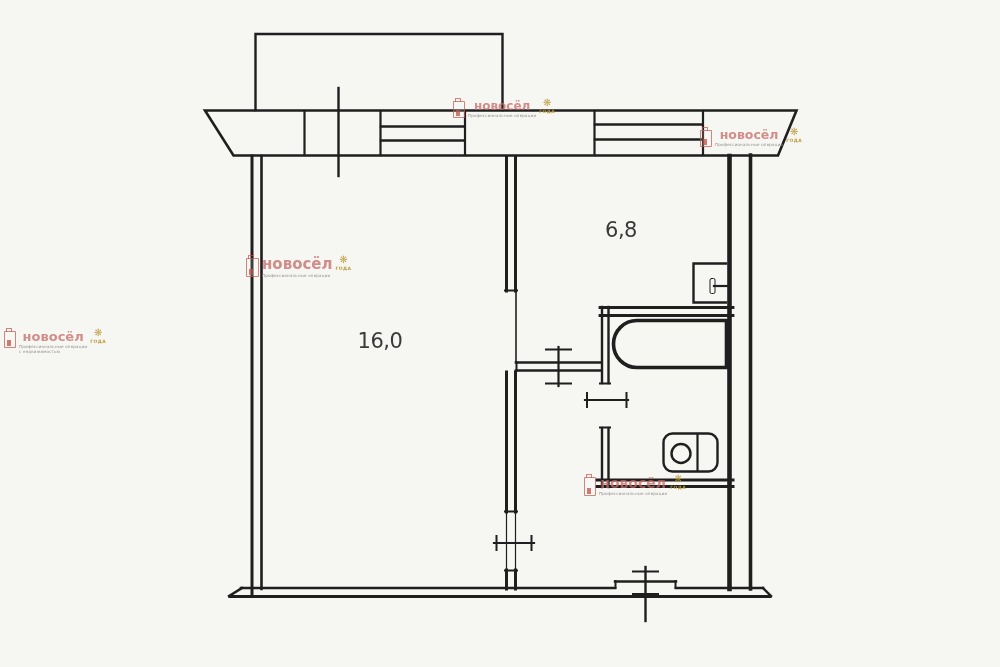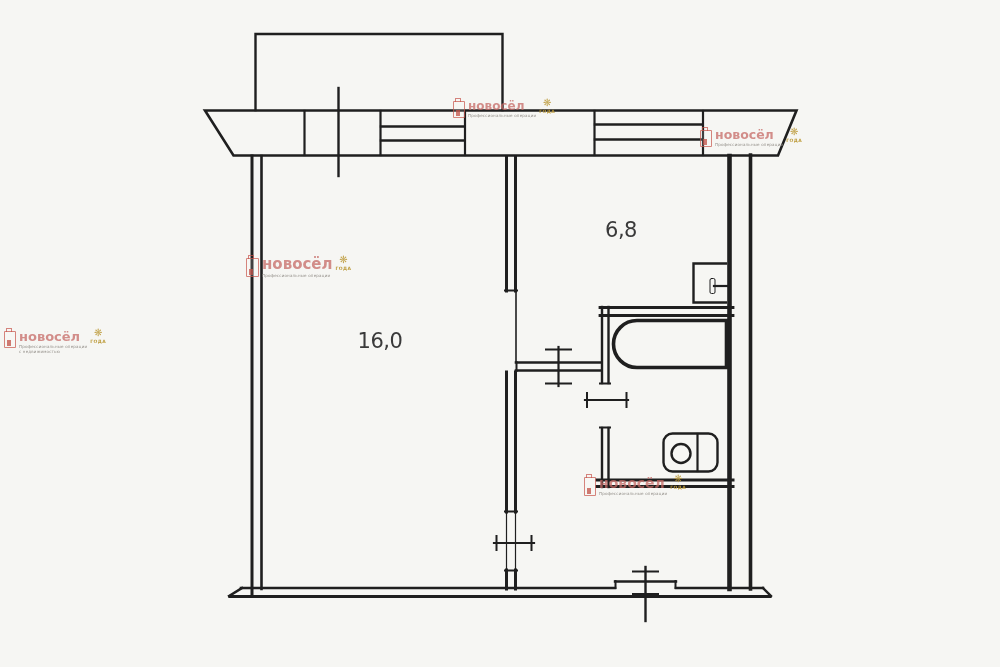--- a/index.html
+++ b/index.html
@@ -25,21 +25,21 @@
   }
   .wm-icon::before{
     content:"";position:absolute;left:1px;top:-4px;width:4px;height:3px;
     border:1.2px solid rgba(198,82,72,.7);border-bottom:none;
   }
   .wm-icon::after{
     content:"";position:absolute;left:2px;bottom:1px;width:4px;height:6px;
     background:rgba(193,80,70,.75);
   }
   .wm-main{display:flex;flex-direction:column;line-height:1;}
-  .wm-brand{font-weight:bold;color:rgba(198,105,102,.75);font-size:13px;line-height:1;}
+  .wm-brand{font-weight:bold;color:rgba(198,105,102,.75);font-size:13px;line-height:1;text-align:center;}
   .wm-tagline{font-size:4px;color:rgba(142,138,132,.95);letter-spacing:.2px;margin-top:1.5px;white-space:nowrap;}
   .wm-gold{display:flex;flex-direction:column;align-items:center;line-height:1;margin-top:-2px;}
   .wm-flower{color:rgba(187,152,52,.85);font-size:10px;line-height:1;}
   .wm-badge{font-size:4.5px;font-weight:bold;color:rgba(187,152,52,.95);letter-spacing:.4px;margin-top:2px;}
   
   .wm-d{left:4px;top:330px;}
   .wm-d .wm-brand{font-size:13px;}
   .wm-c{left:246px;top:257px;}
   .wm-c .wm-brand{font-size:15px;}
   .wm-c .wm-icon{width:11px;height:17px;}

